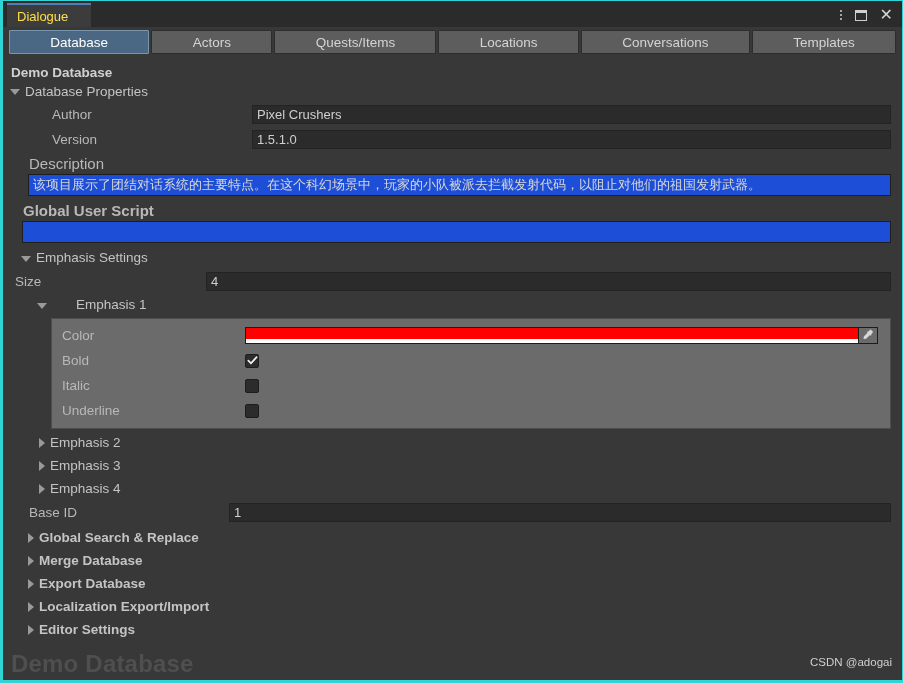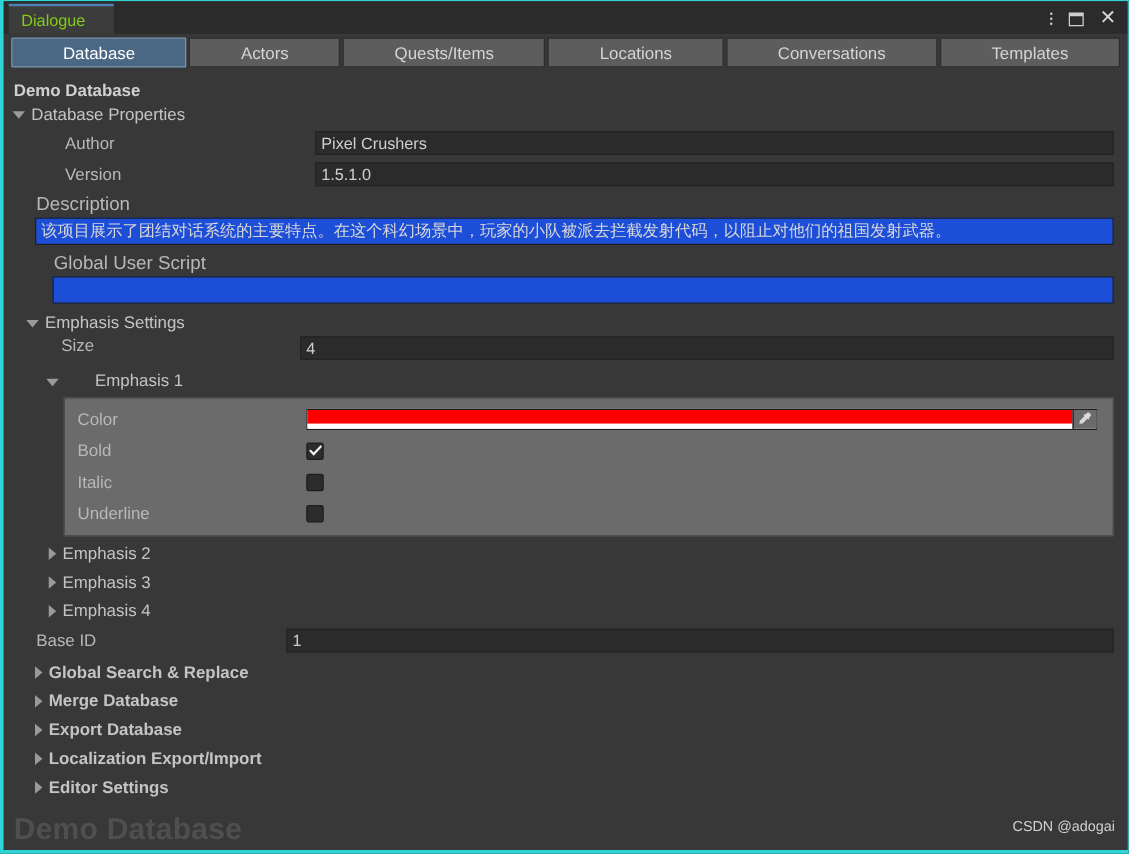--- a/index.html
+++ b/index.html
@@ -31,21 +31,21 @@
     display: flex;
     align-items: flex-end;
   }
   .win-tab {
     position: relative;
     margin-left: 4px;
     height: 24px;
     min-width: 84px;
     padding: 0 14px 0 10px;
     background: #3c3c3c;
-    color: #84cc16;
+    color: #fde047;
     font-size: 13px;
     display: flex;
     align-items: center;
     border-top: 2px solid #4e7fb5;
   }
   .titlebar-spacer { flex: 1 1 auto; }
   .win-controls {
     display: flex;
     align-items: center;
     gap: 13px;
@@ -203,22 +203,23 @@
     font-size: 13.5px;
     cursor: pointer;
     height: 23px;
     padding-left: 18px;
   }
   .sub-foldout.lvl2 { padding-left: 34px; gap: 29px; }
   .sub-foldout.lvl2b { padding-left: 34px; height: 23px; }
 
   .size-row {
     display: flex;
+    align-items: center;
     height: 24px;
-    padding-left: 46px;
+    padding-left: 12px;
   }
   .size-row .lbl { width: 191px; }
 
   .emphasis-panel {
     background: #6b6b6b;
     border: 1px solid #4d4d4d;
     margin: 2px 11px 2px 48px;
     padding: 4px 0 5px 0;
   }
   .emphasis-panel .row { padding-left: 10px; }
@@ -354,21 +355,21 @@
         <span class="lbl w200">Version</span>
         <span class="field">1.5.1.0</span>
       </div>
     </div>
 
     <div style="padding-left:18px;">
       <div class="full-label">Description</div>
       <div class="field-wide tall">该项目展示了团结对话系统的主要特点。在这个科幻场景中，玩家的小队被派去拦截发射代码，以阻止对他们的祖国发射武器。</div>
     </div>
 
-    <div style="padding-left:32px;">
+    <div style="padding-left:12px;font-weight:bold;">
       <div class="full-label">Global User Script</div>
       <div class="field-wide empty"></div>
     </div>
 
     <div class="sub-foldout">
       <span class="arrow open"></span>
       <span>Emphasis Settings</span>
     </div>
 
     <div class="size-row">

